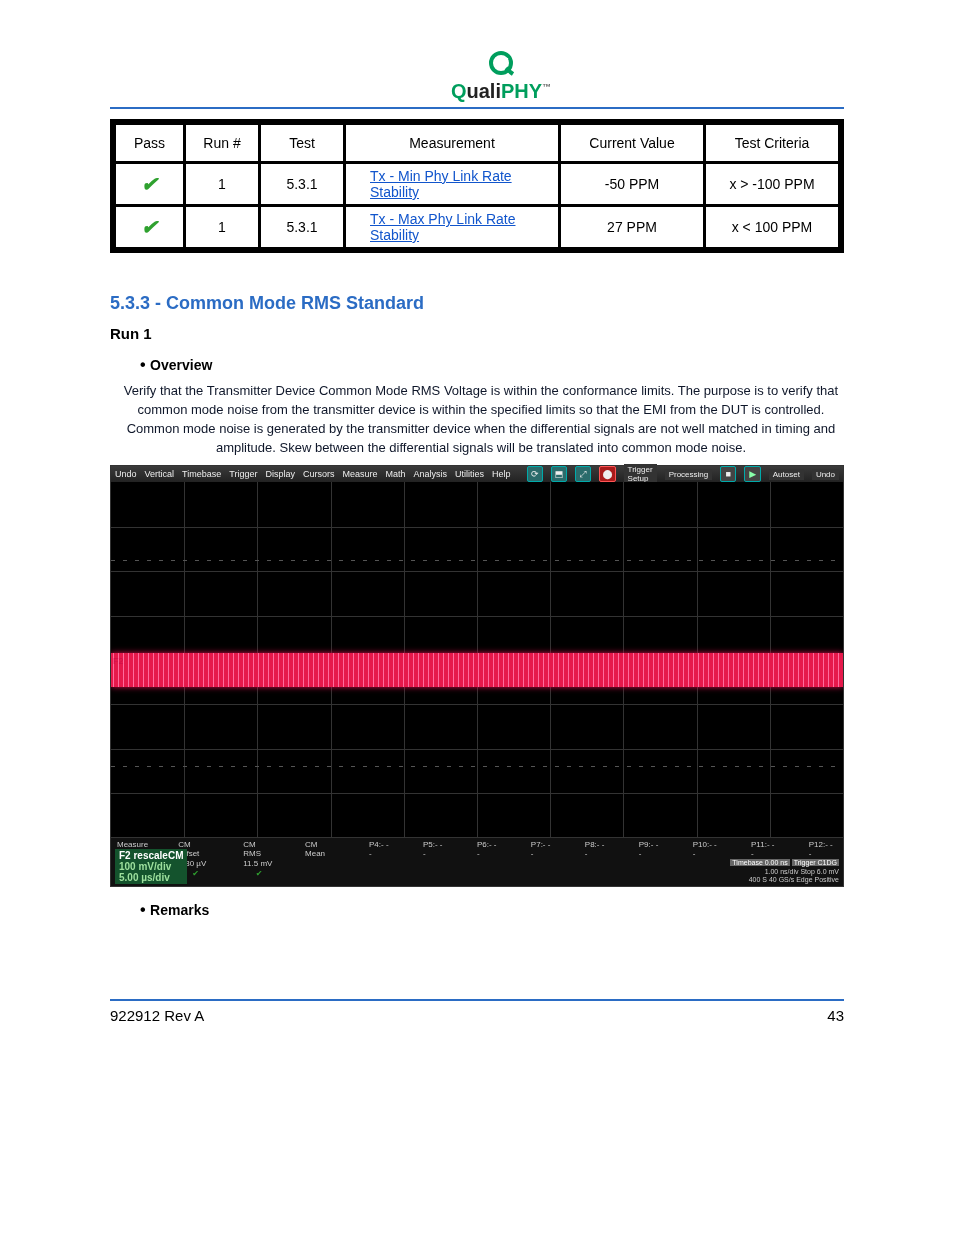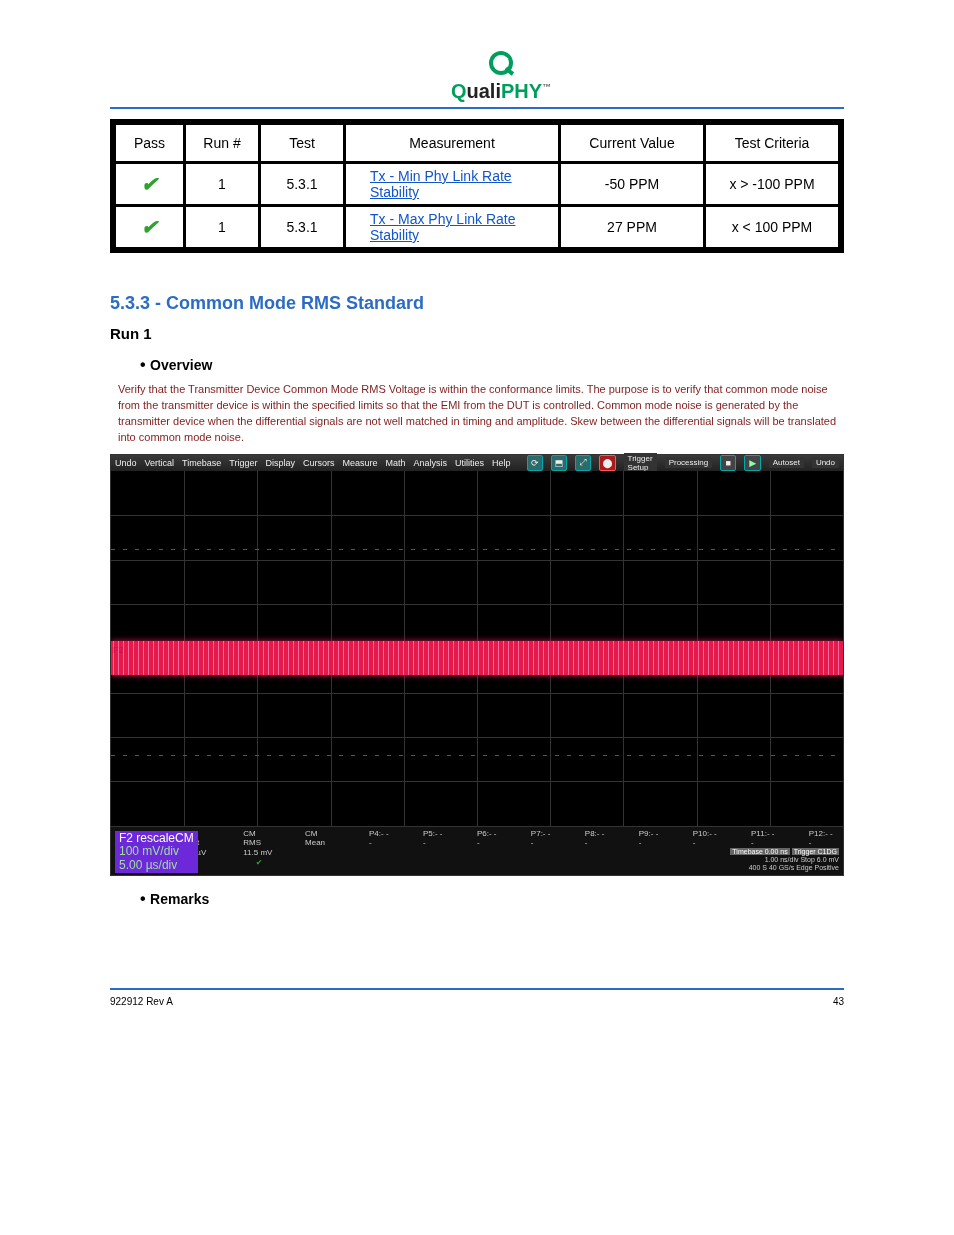--- a/index.html
+++ b/index.html
@@ -80,23 +80,24 @@
     font-weight: bold;
   }
   .bullet {
     margin: 14px 60px 8px 90px;
     font-size: 14px;
     font-weight: bold;
   }
   .bullet:before { content:"\2022  "; color:#000; font-size:16px;}
   .para {
     margin: 6px 60px 6px 68px;
-    font-size: 11px;
+    font-size: 13px;
     line-height: 1.45;
-    color: #7f1d1d;
+    color: #0f172a;
+    text-align: center;
   }
   .scope {
     margin: 8px 60px 10px 60px;
     background: #111;
     border: 1px solid #333;
     height: 420px;
     display: flex;
     flex-direction: column;
     font-size: 9px;
     color: #eee;
@@ -171,31 +172,32 @@
   .scope-btm-right {
     position:absolute; right:4px; bottom:2px;
     font-size:7px; color:#ccc; text-align:right;
     line-height:1.2;
   }
   .scope-btm-right .tb {
     background:#666; color:#fff; padding:0 2px;
   }
   .chip {
     position:absolute; left:4px; bottom:2px;
-    background:#6d28d9; color:#fff;
-    font-size:12px; padding:1px 4px;
+    background:#14532d; color:#fff;
+    font-size:10px; padding:1px 4px;
     line-height:1.1;
+    font-weight:bold;
   }
   .chip .sub { color:#9de09d; display:block;}
   .footer {
     border-top: 2px solid #2b6cc4;
     margin: 80px 60px 0 60px;
     display: flex;
     justify-content: space-between;
-    font-size: 10px;
+    font-size: 15px;
     color: #000;
     padding-top: 6px;
   }
 </style>
 </head>
 <body>
 
 <div class="page">
 
   <div class="logo">

